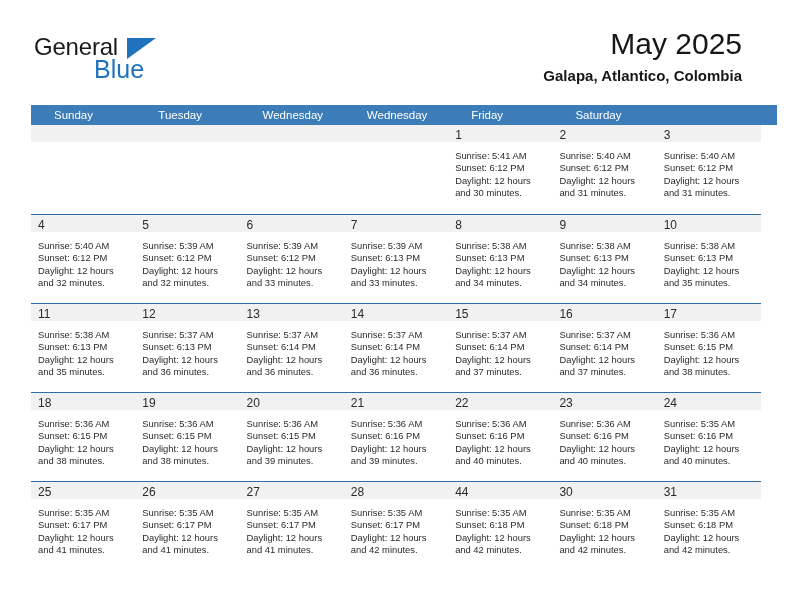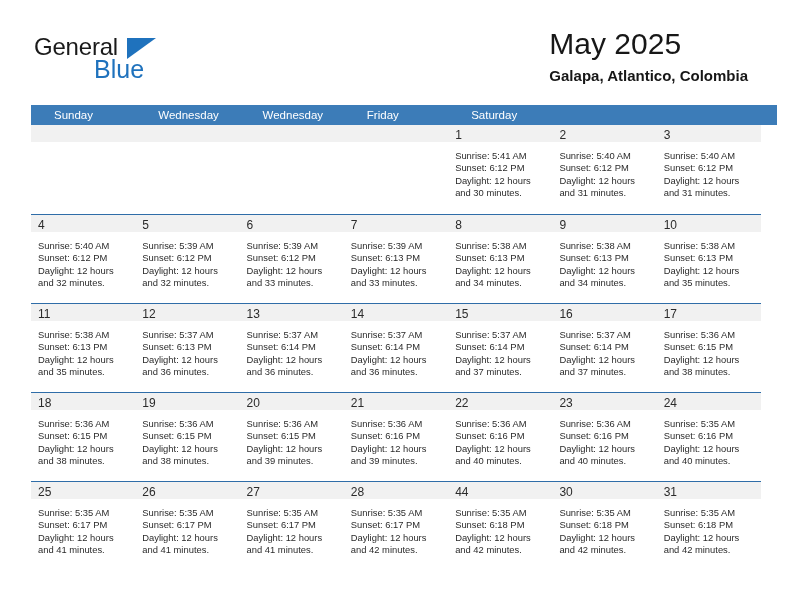--- a/index.html
+++ b/index.html
@@ -64,23 +64,23 @@
     left: 60px;
     top: 21px;
     font-size: 25px;
     color: #1f72bd;
     line-height: 28px;
     font-weight: 400;
   }
 
   .title-block {
     position: absolute;
-    right: 44px;
+    right: 50px;
     top: 26px;
-    text-align: left;
+    text-align: right;
   }
   .cal-title {
     font-size: 30px;
     color: #171717;
     line-height: 36px;
     font-weight: 400;
     white-space: nowrap;
   }
   .cal-subtitle {
     margin-top: 5px;
@@ -179,20 +179,21 @@
     <div class="title-block">
       <div class="cal-title">May 2025</div>
       <div class="cal-subtitle">Galapa, Atlantico, Colombia</div>
     </div>
 
   </div>
 
   <div class="calendar">
     <div class="dow-row" id="dow-row">
         <div class="dow-cell">Sunday</div>
+        <div class="dow-cell">Tuesday</div>
         <div class="dow-cell">Wednesday</div>
         <div class="dow-cell">Wednesday</div>
         <div class="dow-cell">Friday</div>
         <div class="dow-cell">Saturday</div>
       </div>
     <div id="weeks-container">
         <div class="week-row first">
           <div class="day-cell empty">
             <div class="day-num-band"><span class="day-num"></span></div>
           </div>

